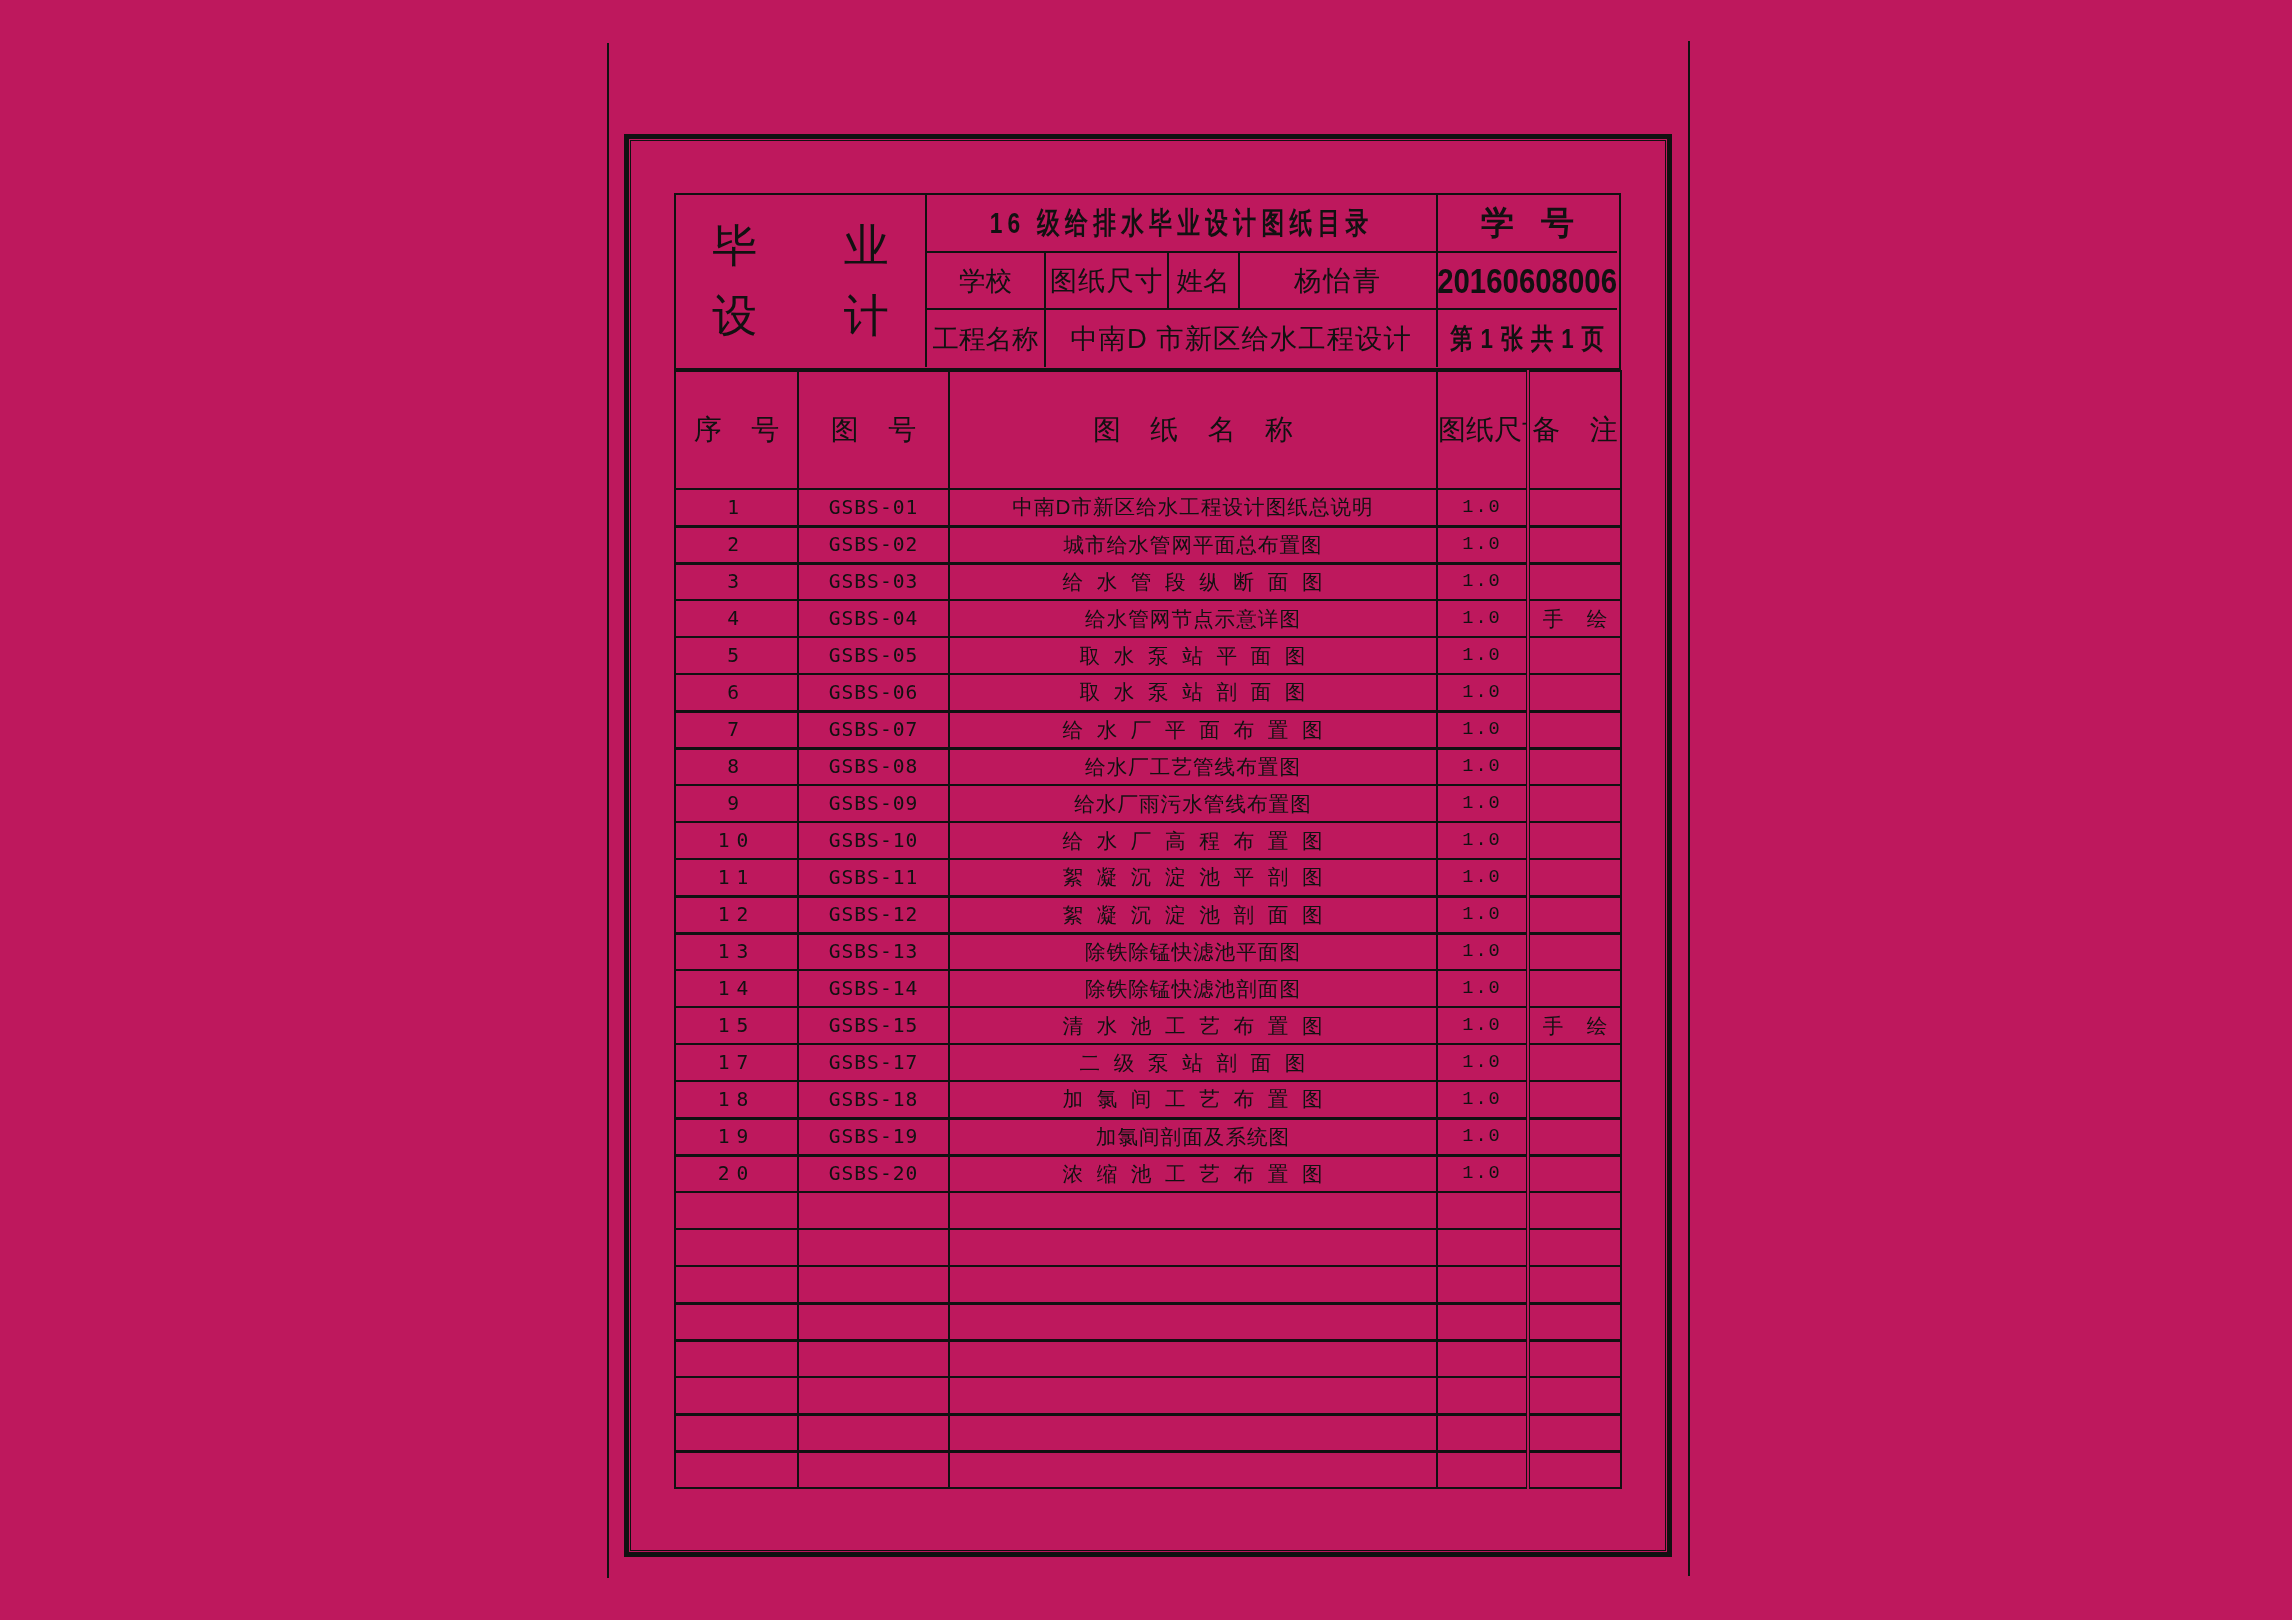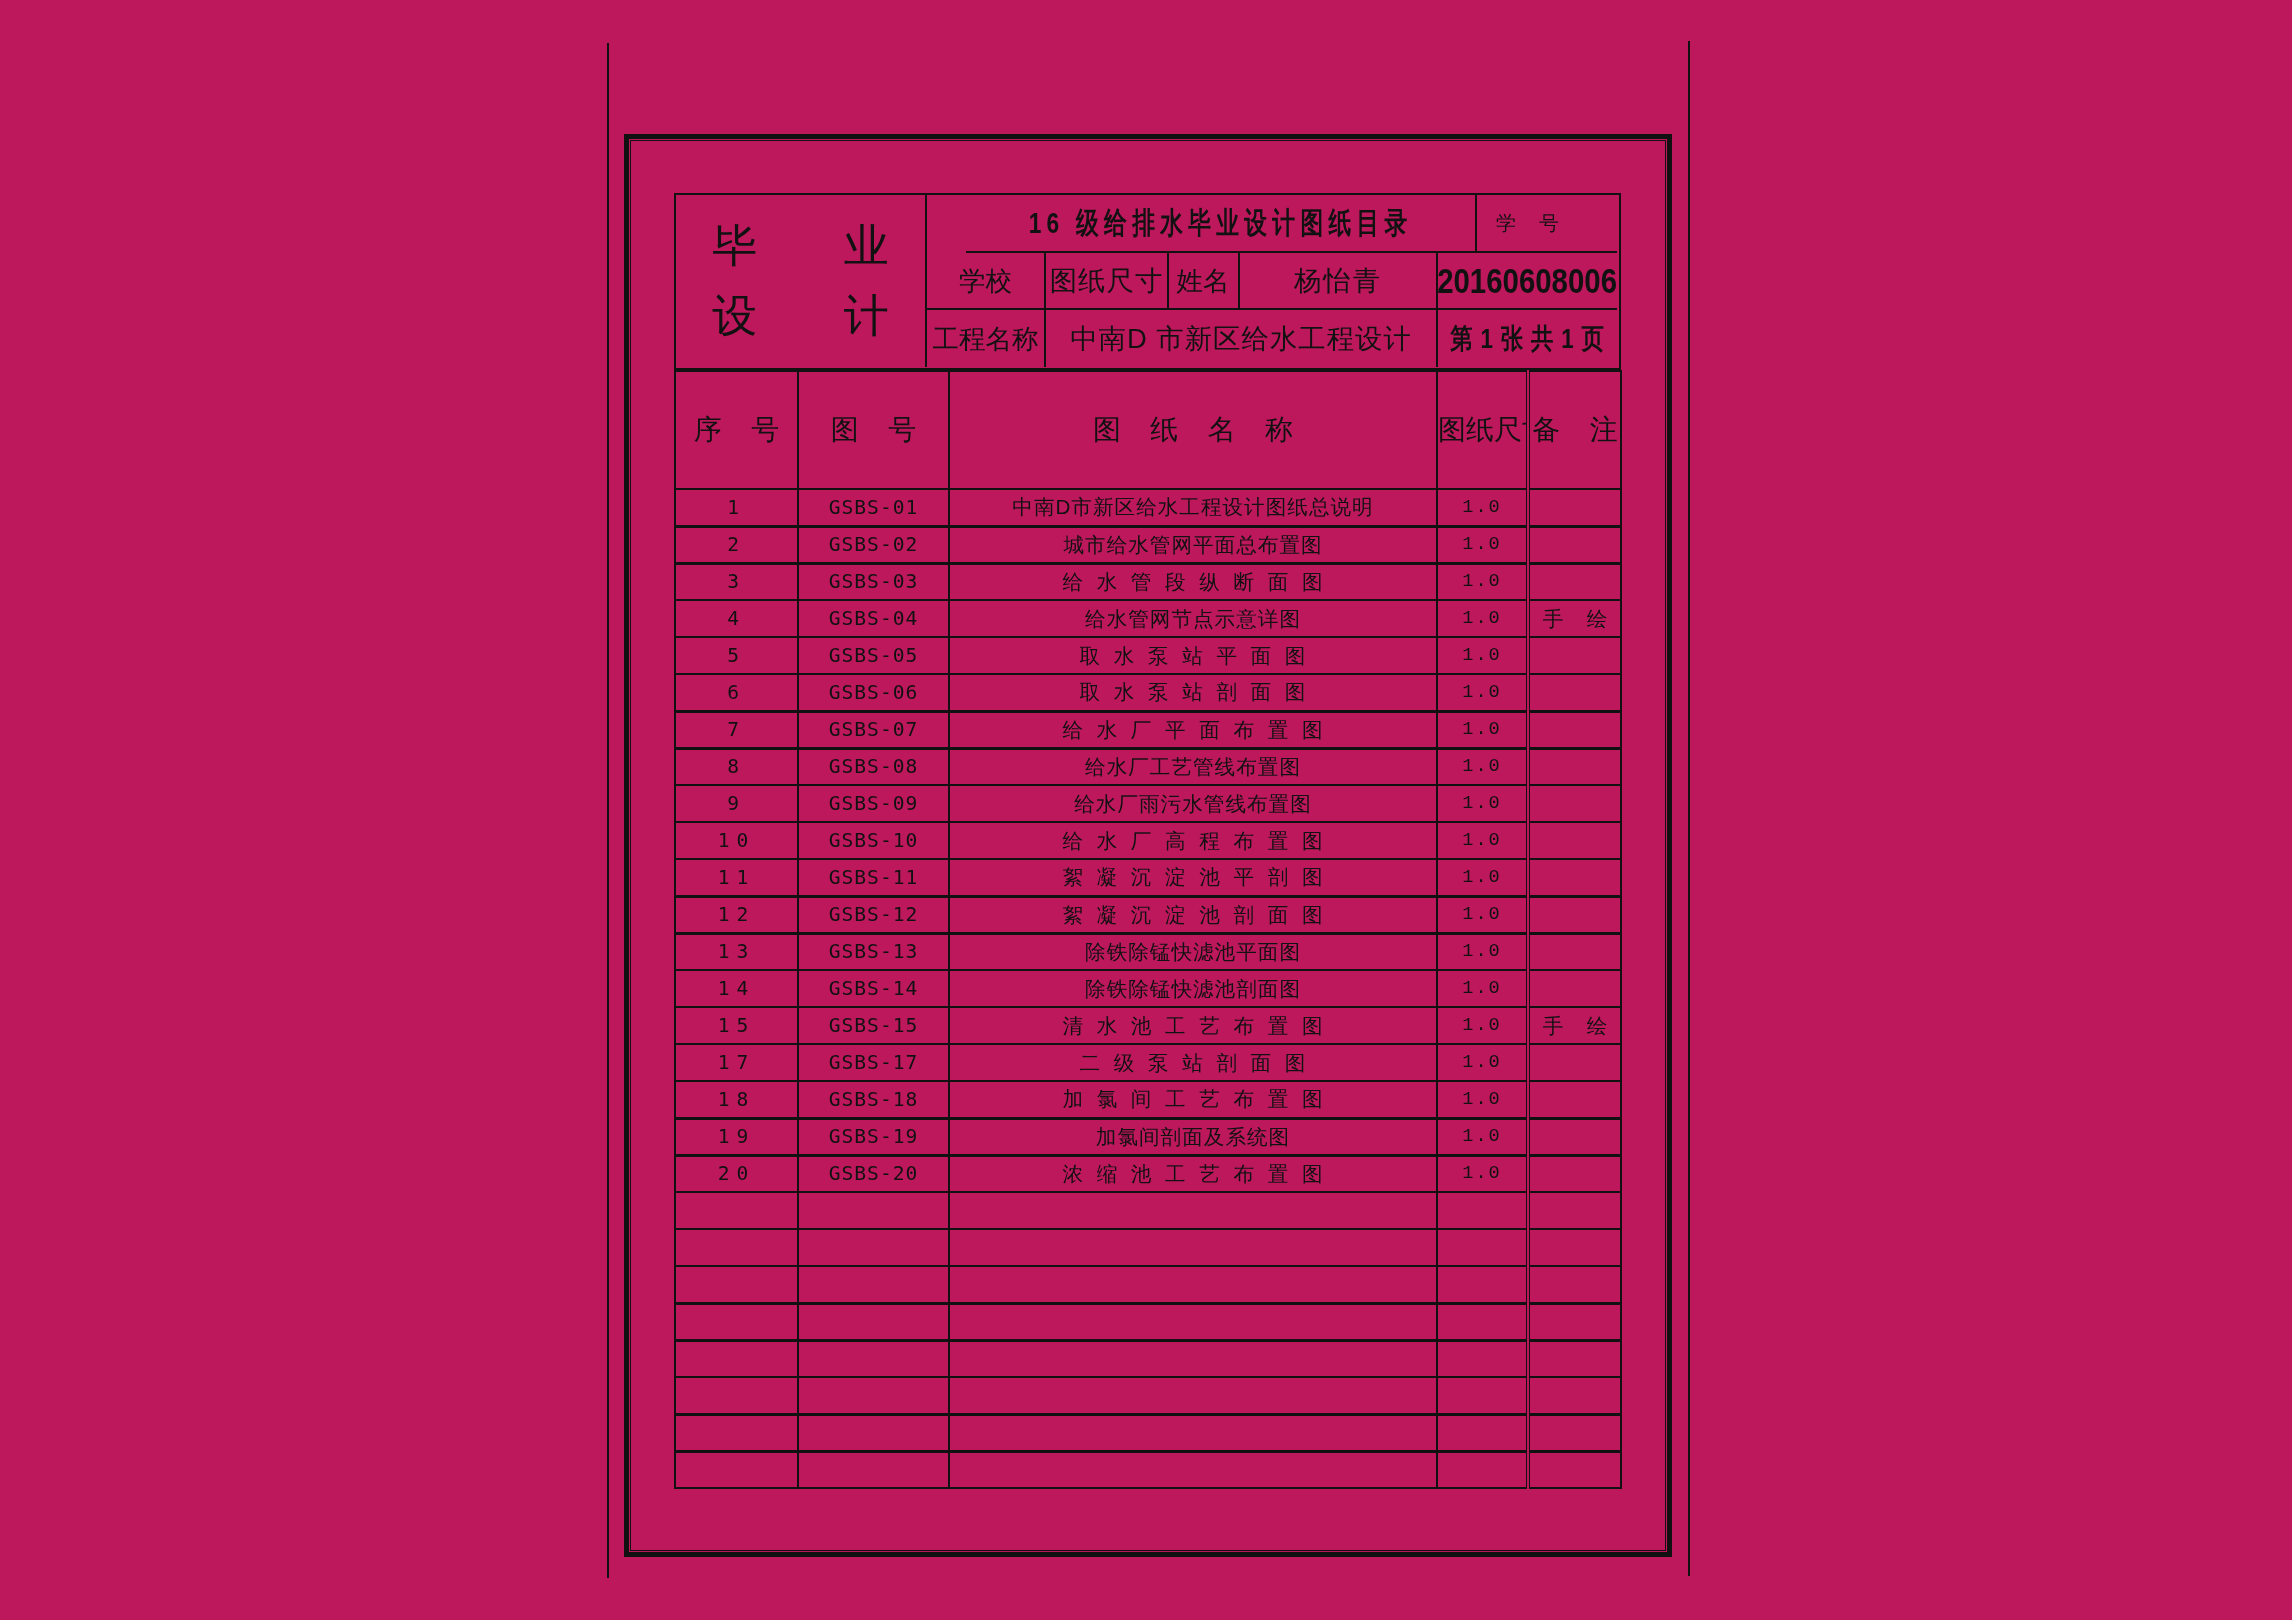--- a/index.html
+++ b/index.html
@@ -50,25 +50,25 @@
     overflow: hidden;
     white-space: nowrap;
   }
   .bR2 { border-right: 2px solid #111; }
   .bR3 { border-right: 2.9px solid #111; }
   .bB2 { border-bottom: 2px solid #111; }
 
   #cell-doctype   { left: 0;   top: 0;    width: 251px; height: 172px;
                     flex-direction: column; justify-content: center;
                     font-size: 45px; word-spacing: 74px; line-height: 1.55; }
-  #cell-title     { left: 251px; top: 0;    width: 511px; height: 58px; margin-left: 39px; }
+  #cell-title     { left: 251px; top: 0;    width: 511px; height: 58px; }
   #cell-title span{ font-weight: bold; font-size: 30px; letter-spacing: 6.9px;
                     transform: scaleX(0.76); white-space: nowrap; }
   #cell-xuehao    { left: 762px; top: 0;    width: 179px; height: 58px;
-                    font-size: 20px; word-spacing: 17.6px; }
+                    font-size: 33px; word-spacing: 17.6px; font-weight: bold; }
   #cell-school-label { left: 251px; top: 58px; width: 119px; height: 57px; font-size: 26.5px; }
   #cell-school-value { left: 370px; top: 58px; width: 123px; height: 57px; font-size: 27.4px; letter-spacing: 1px; }
   #cell-name-label   { left: 492px; top: 58px; width: 72px;  height: 57px; font-size: 26.5px; }
   #cell-name-value   { left: 564px; top: 58px; width: 198px; height: 57px; font-size: 27.4px; letter-spacing: 2px; }
   #cell-id-value     { left: 762px; top: 58px; width: 179px; height: 57px; }
   #cell-id-value span{ font-weight: bold; font-size: 35px; transform: scaleX(0.84); letter-spacing: 0px; }
   #cell-proj-label   { left: 251px; top: 115px; width: 119px; height: 57px; font-size: 26.5px; }
   #cell-proj-value   { left: 370px; top: 115px; width: 392px; height: 57px; font-size: 27.4px; letter-spacing: 1px; }
   #cell-page-info    { left: 762px; top: 115px; width: 179px; height: 57px; }
   #cell-page-info span { font-weight: bold; font-size: 28px; transform: scaleX(0.8); word-spacing: 2px; }

